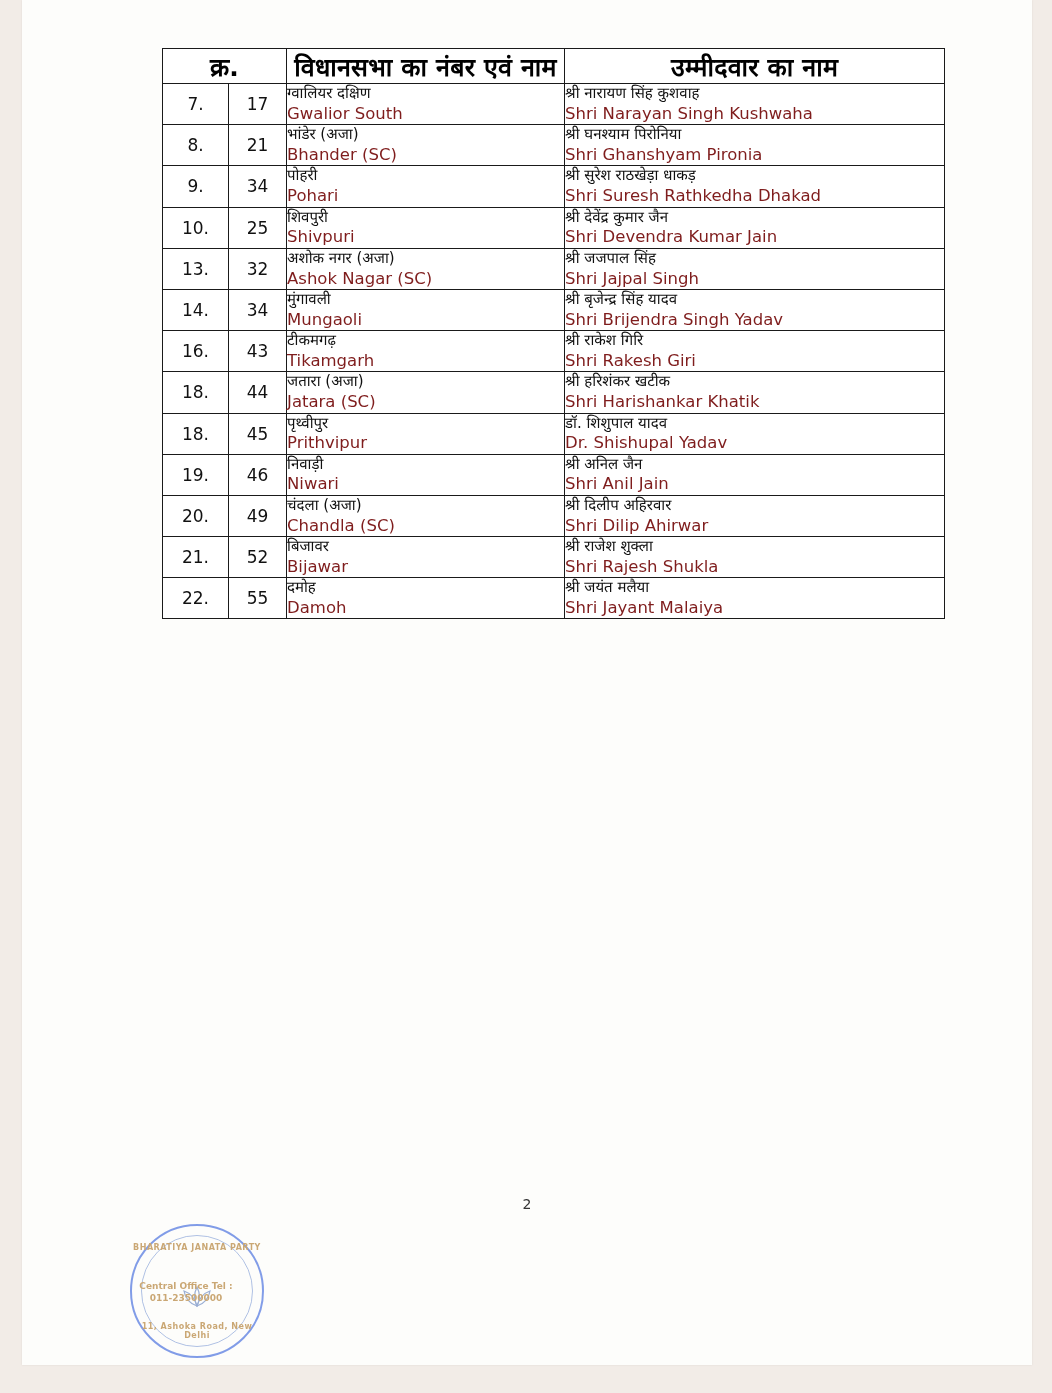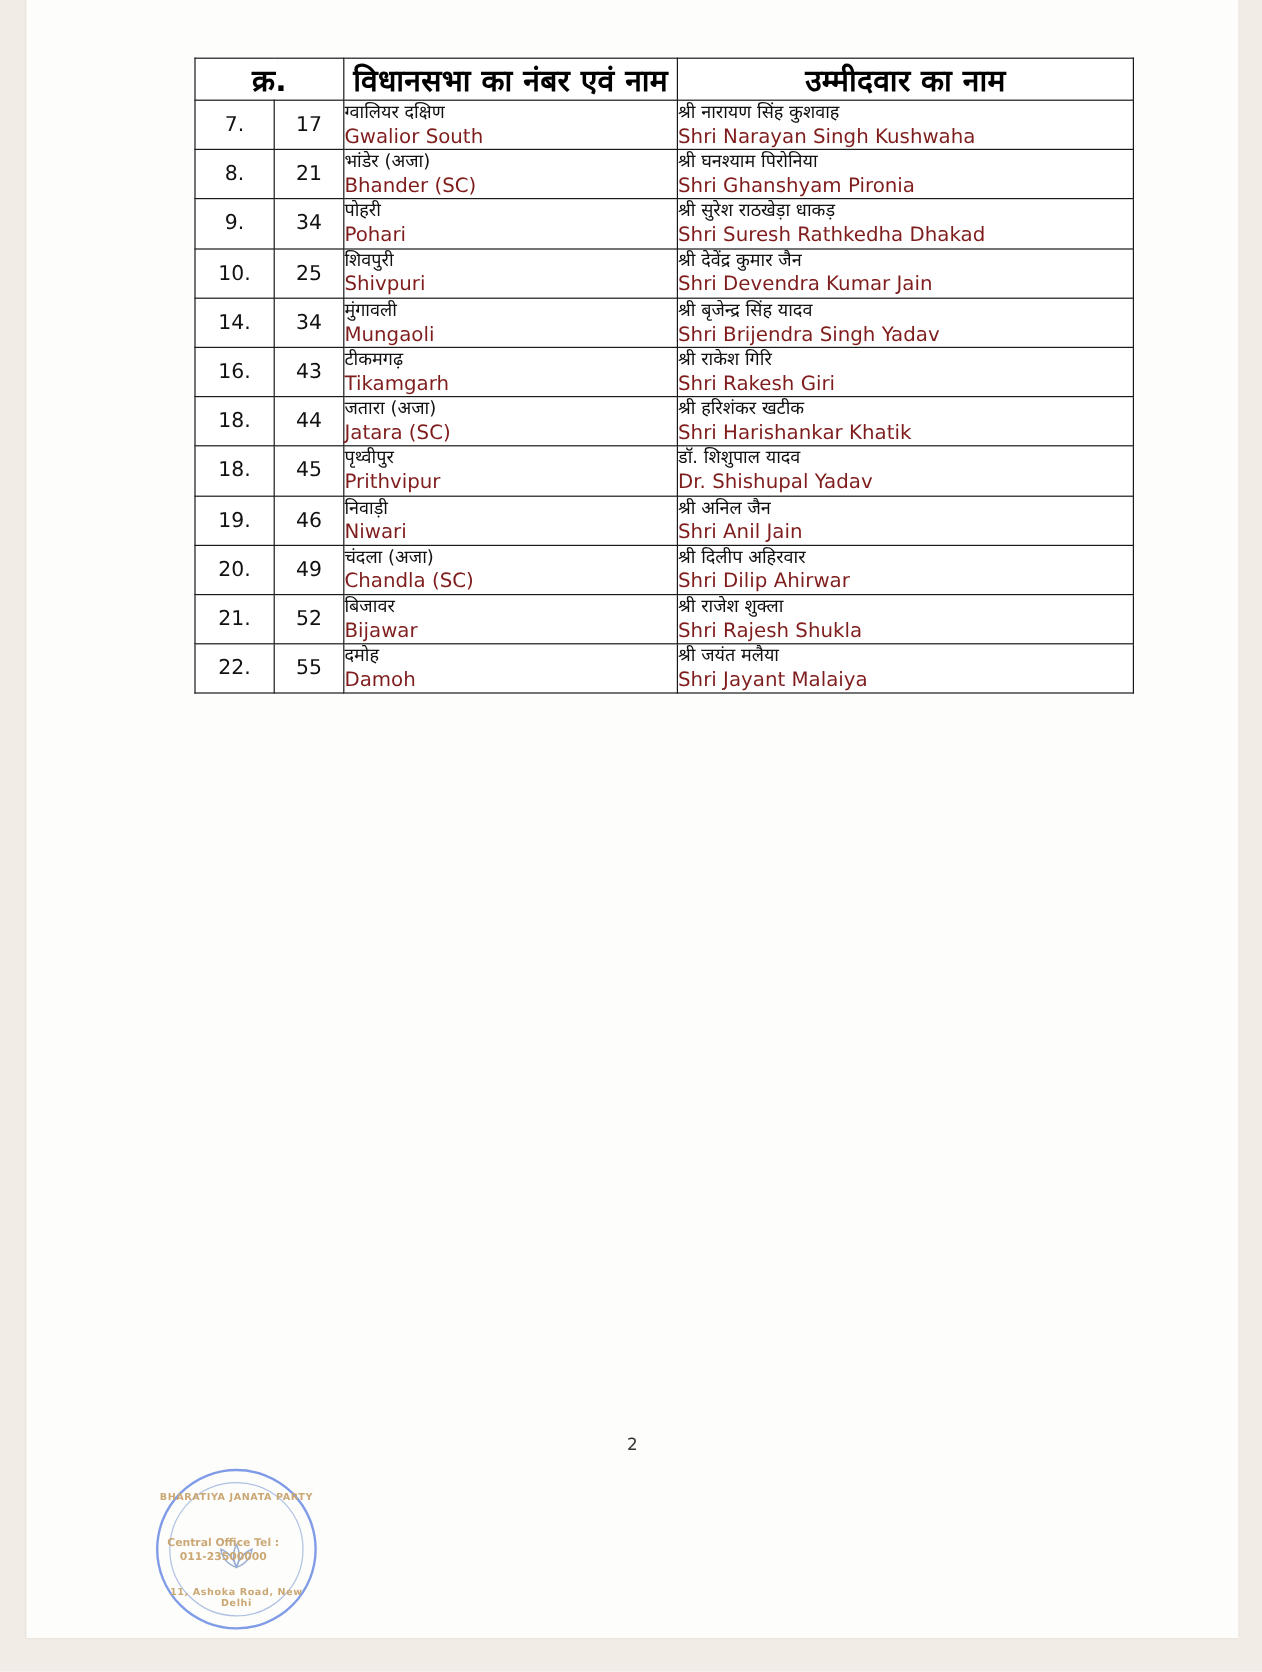--- a/index.html
+++ b/index.html
@@ -193,20 +193,32 @@
         <tr>
           <td class="sn">10.</td>
           <td class="num">25</td>
           <td class="cell">
             <div class="hi">शिवपुरी</div>
             <div class="en">Shivpuri</div>
           </td>
           <td class="cell">
             <div class="hi">श्री देवेंद्र कुमार जैन</div>
             <div class="en">Shri Devendra Kumar Jain</div>
+          </td>
+        </tr>
+        <tr>
+          <td class="sn">13.</td>
+          <td class="num">32</td>
+          <td class="cell">
+            <div class="hi">अशोक नगर (अजा)</div>
+            <div class="en">Ashok Nagar (SC)</div>
+          </td>
+          <td class="cell">
+            <div class="hi">श्री जजपाल सिंह</div>
+            <div class="en">Shri Jajpal Singh</div>
           </td>
         </tr>
         <tr>
           <td class="sn">14.</td>
           <td class="num">34</td>
           <td class="cell">
             <div class="hi">मुंगावली</div>
             <div class="en">Mungaoli</div>
           </td>
           <td class="cell">

